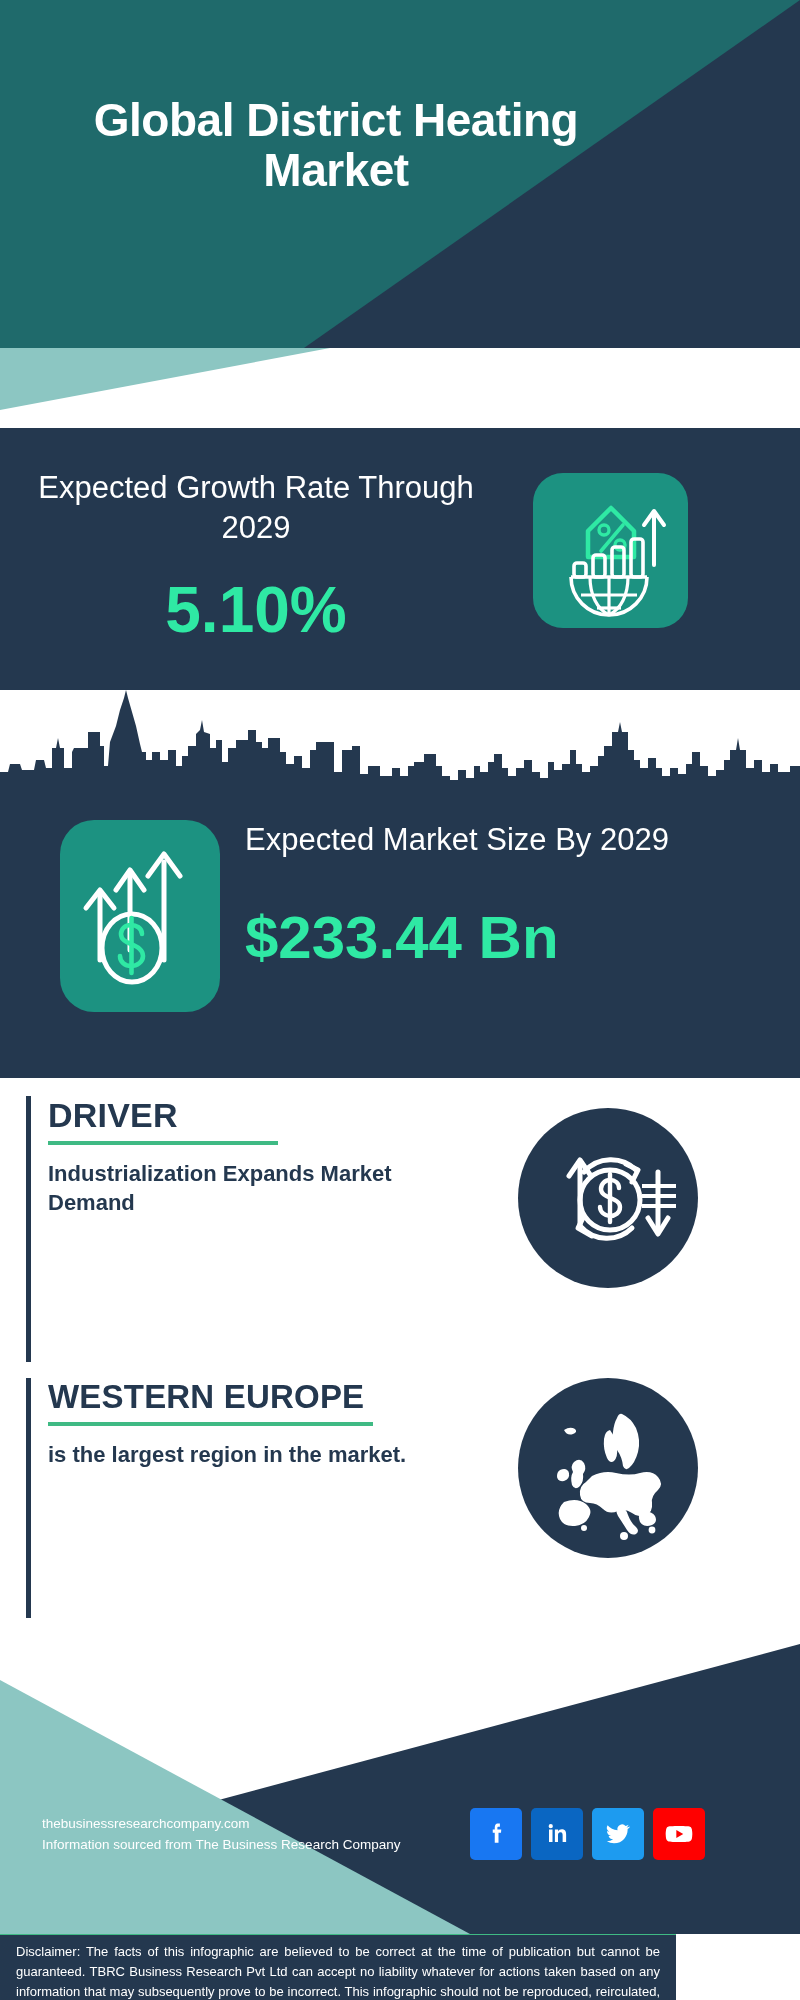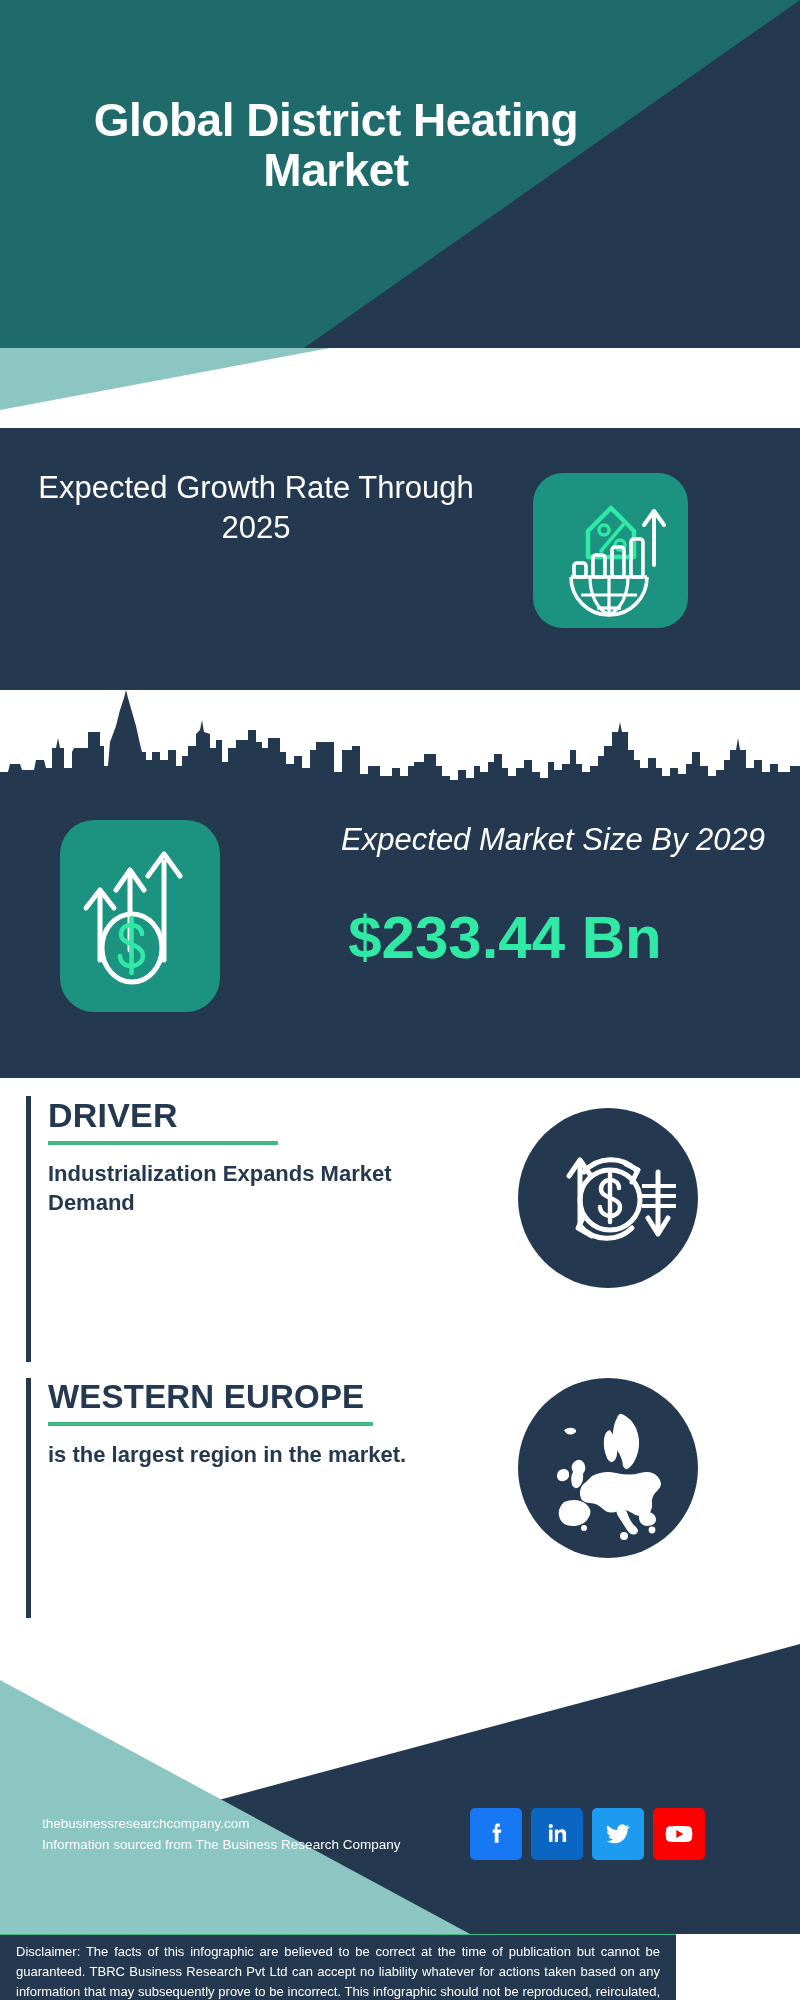--- a/index.html
+++ b/index.html
@@ -73,26 +73,26 @@
     position:absolute; left:0; top:110px; width:800px; height:278px;
     background:#24384f;
   }
   .marketsize .iconbox {
     position:absolute; left:60px; top:20px;
     width:160px; height:192px; border-radius:34px;
     background:#1c9281;
   }
   .marketsize .label {
     position:absolute; left:245px; top:20px; width:520px;
-    text-align:right; color:#ffffff;
-    font-size:31px; line-height:1.28;font-style:italic;
+    text-align:left; color:#ffffff;
+    font-size:31px; line-height:1.28;
   }
   .marketsize .value {
     position:absolute; left:245px; top:108px; width:520px;
-    text-align:center; color:#2fe9a4;
+    text-align:left; color:#2fe9a4;
     font-size:60px; font-weight:bold; line-height:1;
   }
 
   
   .cards {
     position:absolute; left:0; top:1078px; width:800px; height:566px;
     background:#ffffff;
   }
   .card { position:absolute; left:26px; width:760px; }
   .card .bar {
@@ -180,21 +180,22 @@
 
 <div class="page">
 
   <div class="header">
     <div class="diag"></div>
     <div class="title">Global District Heating Market</div>
   </div>
   <div class="tealwedge"></div>
 
   <div class="growth">
-    <div class="label">Expected Growth Rate Through 2025</div>
+    <div class="label">Expected Growth Rate Through 2029</div>
+    <div class="value">5.10%</div>
     <div class="iconbox">
       <svg width="155" height="155" viewBox="0 0 155 155">
 
         <path d="M55 58 L78 35 L101 58 L101 84 L55 84 Z" fill="none" stroke="#2fe9a4" stroke-width="4.5" stroke-linejoin="round"></path>
         <circle cx="71" cy="57" r="5" fill="none" stroke="#2fe9a4" stroke-width="3.4"></circle>
         <circle cx="87" cy="72" r="5" fill="none" stroke="#2fe9a4" stroke-width="3.4"></circle>
         <line x1="90" y1="52" x2="68" y2="78" stroke="#2fe9a4" stroke-width="3.6" stroke-linecap="round"></line>
 
         <rect x="41" y="90" width="12" height="14" rx="3" fill="none" stroke="#ffffff" stroke-width="3.6"></rect>
         <rect x="60" y="82" width="12" height="22" rx="3" fill="none" stroke="#ffffff" stroke-width="3.6"></rect>

